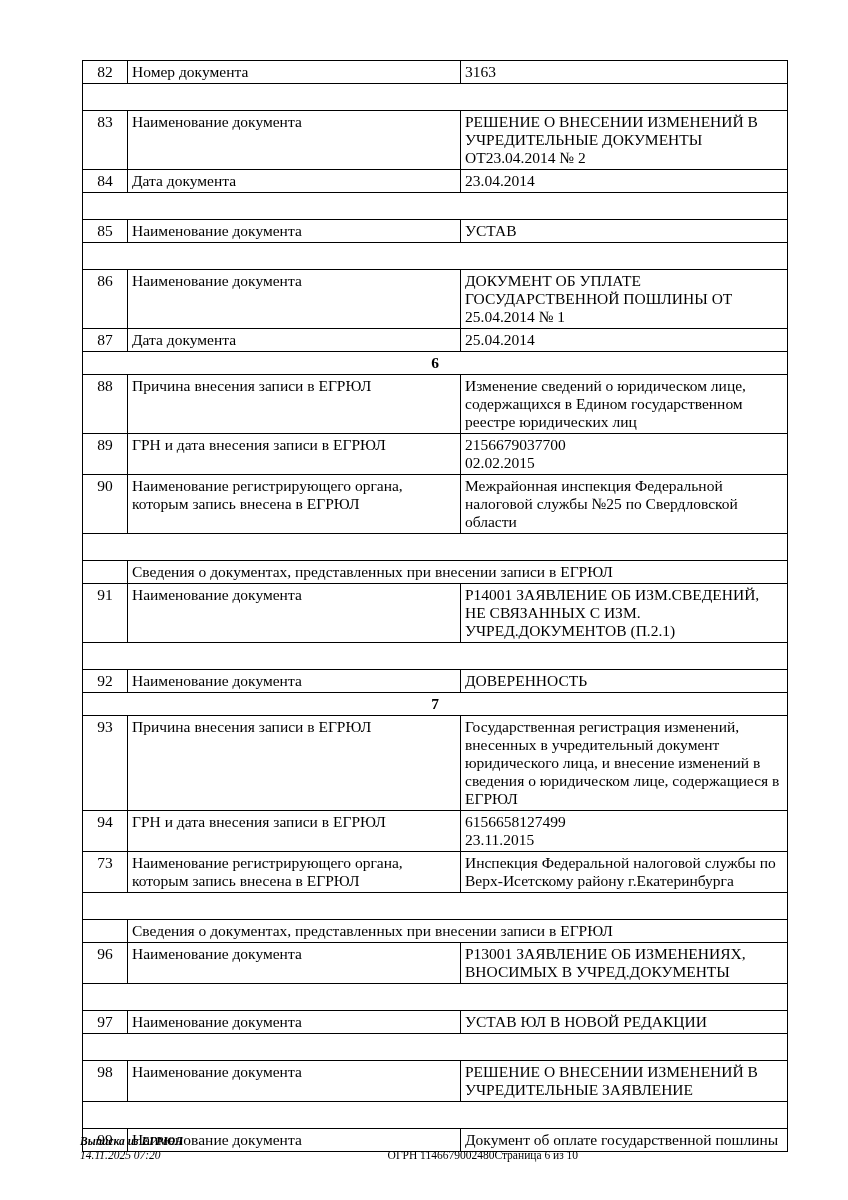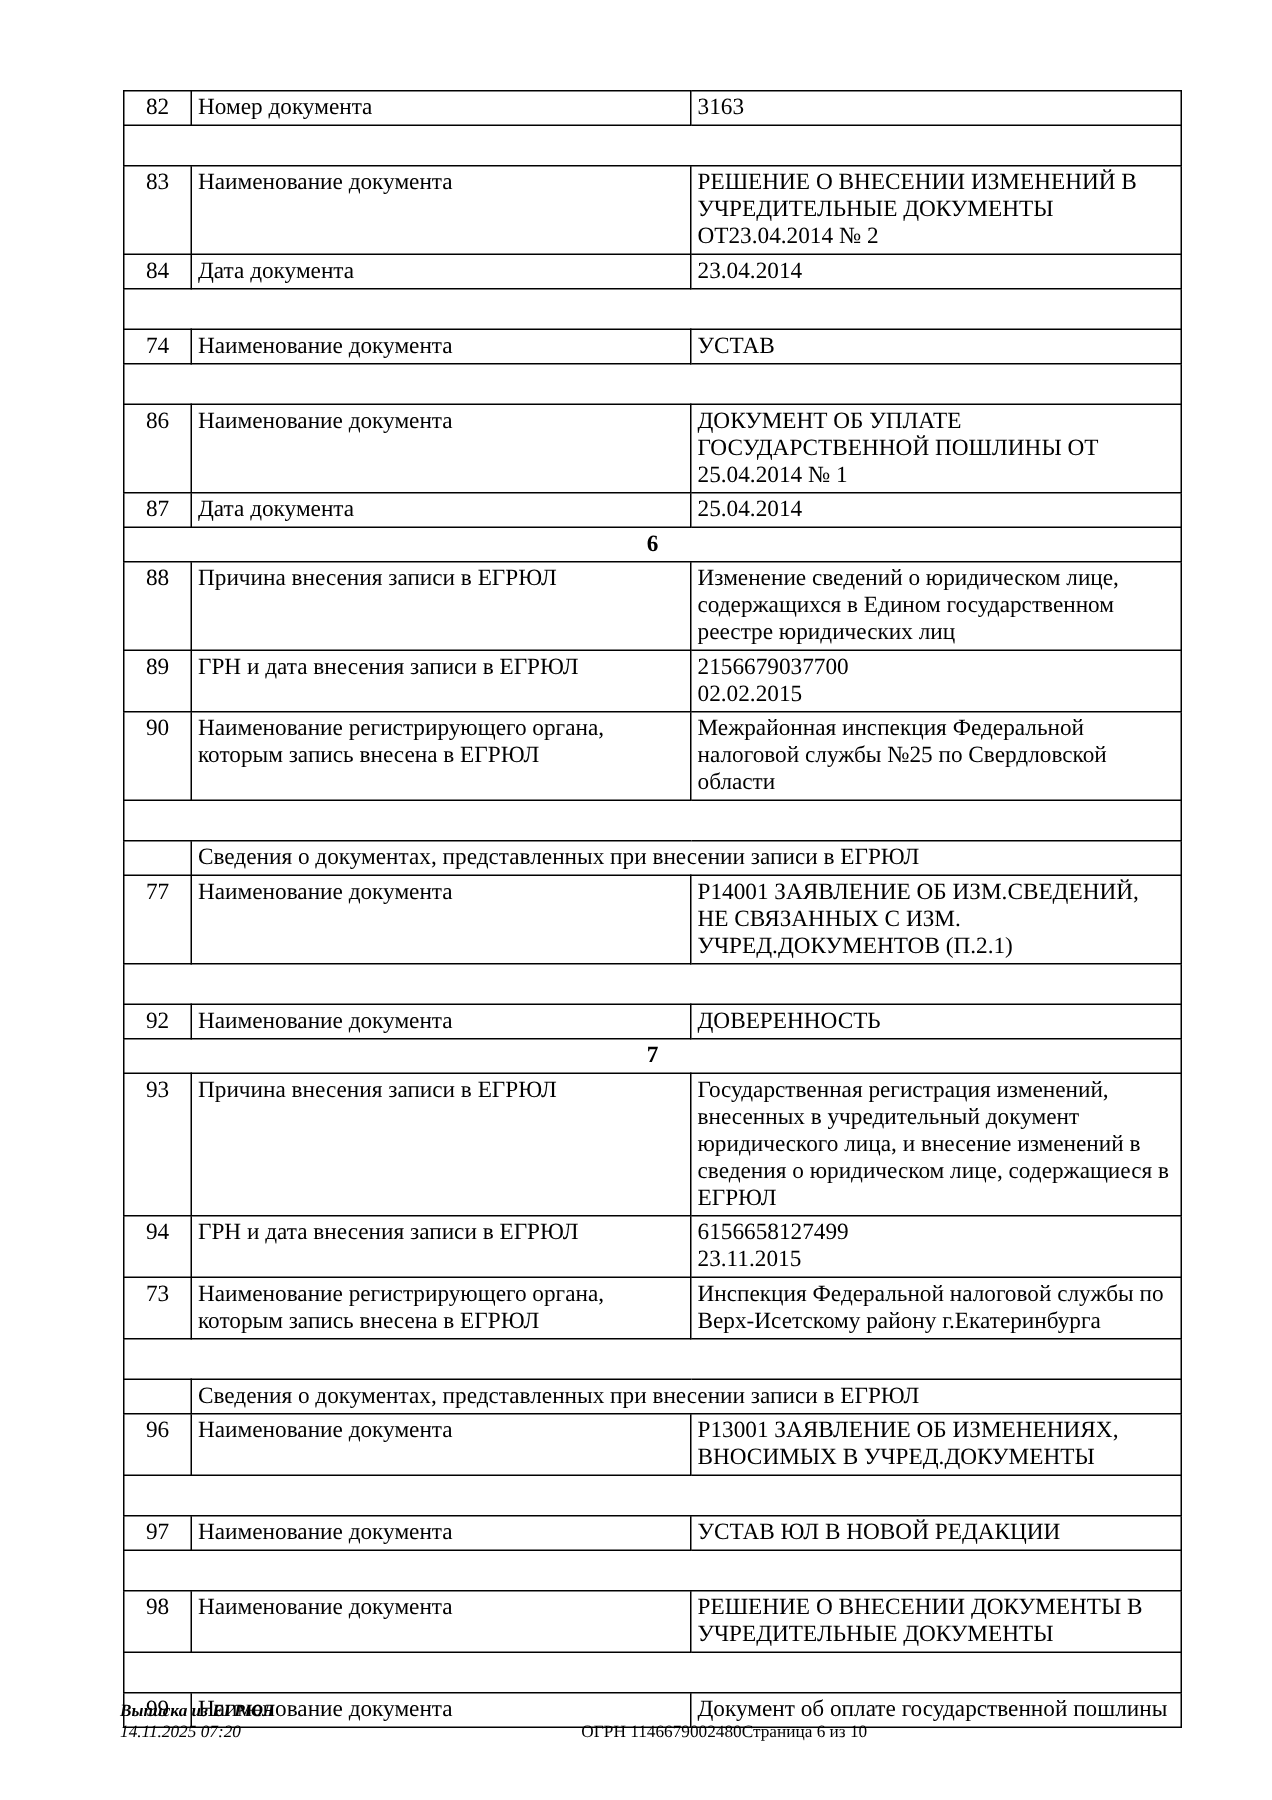--- a/index.html
+++ b/index.html
@@ -103,21 +103,21 @@
       </tr>
       <tr>
         <td class="num-cell">84</td>
         <td class="label-cell">Дата документа</td>
         <td class="value-cell">23.04.2014</td>
       </tr>
       <tr>
         <td class="sep-cell" colspan="3"></td>
       </tr>
       <tr>
-        <td class="num-cell">74</td>
+        <td class="num-cell">85</td>
         <td class="label-cell">Наименование документа</td>
         <td class="value-cell">УСТАВ</td>
       </tr>
       <tr>
         <td class="sep-cell" colspan="3"></td>
       </tr>
       <tr>
         <td class="num-cell">86</td>
         <td class="label-cell">Наименование документа</td>
         <td class="value-cell">ДОКУМЕНТ ОБ УПЛАТЕ ГОСУДАРСТВЕННОЙ ПОШЛИНЫ ОТ 25.04.2014 № 1</td>
@@ -147,21 +147,21 @@
         <td class="value-cell">Межрайонная инспекция Федеральной налоговой службы №25 по Свердловской области</td>
       </tr>
       <tr>
         <td class="sep-cell" colspan="3"></td>
       </tr>
       <tr>
         <td class="subheader-num-cell"></td>
         <td class="subheader-cell" colspan="2">Сведения о документах, представленных при внесении записи в ЕГРЮЛ</td>
       </tr>
       <tr>
-        <td class="num-cell">77</td>
+        <td class="num-cell">91</td>
         <td class="label-cell">Наименование документа</td>
         <td class="value-cell">Р14001 ЗАЯВЛЕНИЕ ОБ ИЗМ.СВЕДЕНИЙ, НЕ СВЯЗАННЫХ С ИЗМ. УЧРЕД.ДОКУМЕНТОВ (П.2.1)</td>
       </tr>
       <tr>
         <td class="sep-cell" colspan="3"></td>
       </tr>
       <tr>
         <td class="num-cell">92</td>
         <td class="label-cell">Наименование документа</td>
         <td class="value-cell">ДОВЕРЕННОСТЬ</td>
@@ -204,21 +204,21 @@
         <td class="num-cell">97</td>
         <td class="label-cell">Наименование документа</td>
         <td class="value-cell">УСТАВ ЮЛ В НОВОЙ РЕДАКЦИИ</td>
       </tr>
       <tr>
         <td class="sep-cell" colspan="3"></td>
       </tr>
       <tr>
         <td class="num-cell">98</td>
         <td class="label-cell">Наименование документа</td>
-        <td class="value-cell">РЕШЕНИЕ О ВНЕСЕНИИ ДОКУМЕНТЫ В УЧРЕДИТЕЛЬНЫЕ ДОКУМЕНТЫ</td>
+        <td class="value-cell">РЕШЕНИЕ О ВНЕСЕНИИ ИЗМЕНЕНИЙ В УЧРЕДИТЕЛЬНЫЕ ЗАЯВЛЕНИЕ</td>
       </tr>
       <tr>
         <td class="sep-cell" colspan="3"></td>
       </tr>
       <tr>
         <td class="num-cell">99</td>
         <td class="label-cell">Наименование документа</td>
         <td class="value-cell">Документ об оплате государственной пошлины</td>
       </tr>
     </tbody>

